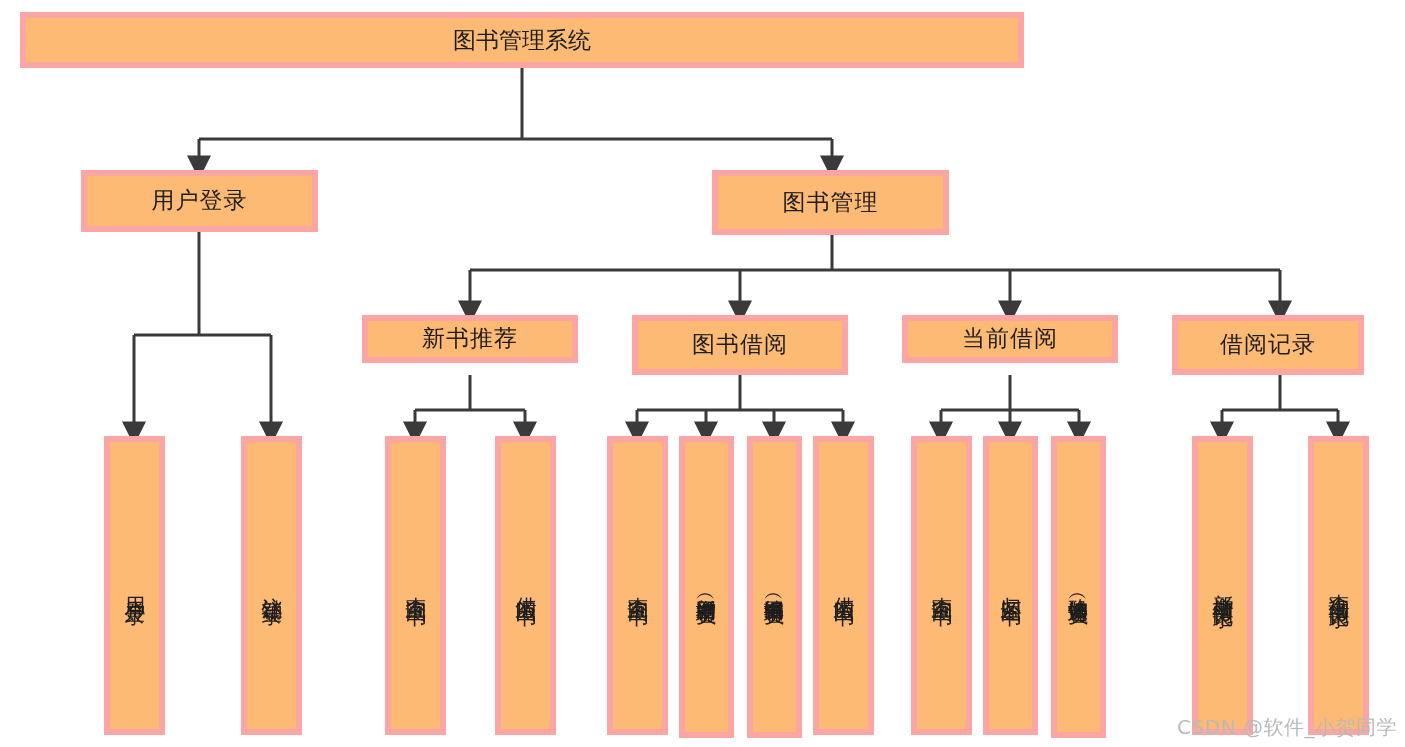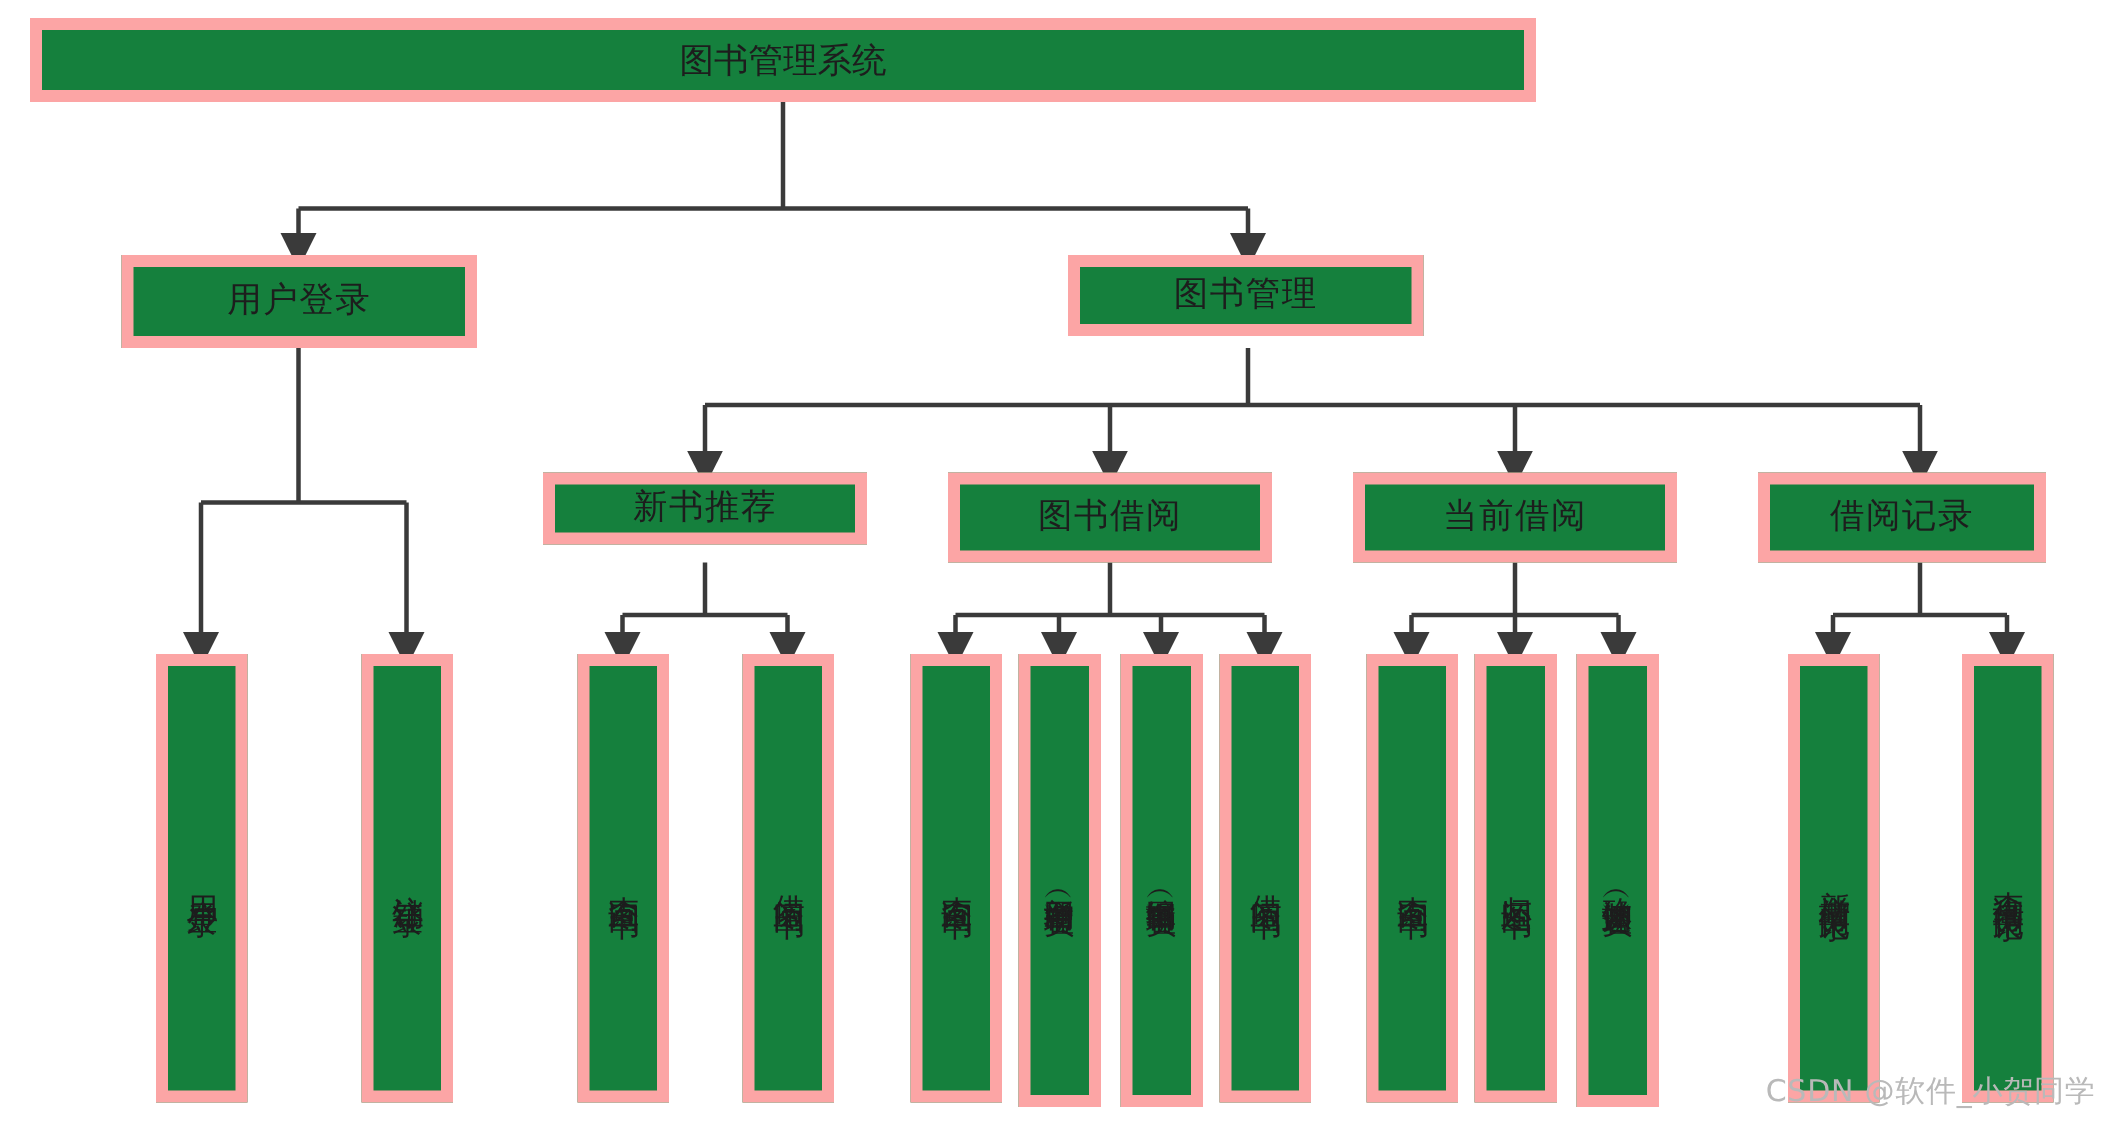--- a/index.html
+++ b/index.html
@@ -21,22 +21,22 @@
     position: absolute;
     left: 0;
     top: 0;
     width: 1405px;
     height: 747px;
     pointer-events: none;
   }
   .node {
     position: absolute;
     box-sizing: border-box;
-    background: #15803d;
-    border: 8px solid #fca5a5;
+    background: #fdba74;
+    border: 6px solid #fca5a5;
     display: flex;
     align-items: center;
     justify-content: center;
     color: #1d1d1d;
   }
   .node.h {
     font-size: 23px;
     letter-spacing: 1px;
     line-height: 1.1;
   }
@@ -123,31 +123,31 @@
     </g>
   </svg>
 
   <div class="node root" style="left:20px; top:12px; width:1004px; height:56px;">
     <span>图书管理系统</span>
   </div>
 
   <div class="node h" style="left:81px; top:170px; width:237px; height:62px;">
     <span>用户登录</span>
   </div>
-  <div class="node h" style="left:712px; top:170px; width:237px; height:54px;">
+  <div class="node h" style="left:712px; top:170px; width:237px; height:65px;">
     <span>图书管理</span>
   </div>
 
   <div class="node h" style="left:362px; top:315px; width:216px; height:48px;">
     <span>新书推荐</span>
   </div>
   <div class="node h" style="left:632px; top:315px; width:216px; height:60px;">
     <span>图书借阅</span>
   </div>
-  <div class="node h" style="left:902px; top:315px; width:216px; height:60px;">
+  <div class="node h" style="left:902px; top:315px; width:216px; height:48px;">
     <span>当前借阅</span>
   </div>
   <div class="node h" style="left:1172px; top:315px; width:192px; height:60px;">
     <span>借阅记录</span>
   </div>
 
   <div class="node leaf" style="left:104px; top:436px; width:61px; height:299px;">
     <span class="vtext">用户登录</span>
   </div>
   <div class="node leaf" style="left:241px; top:436px; width:61px; height:299px;">

